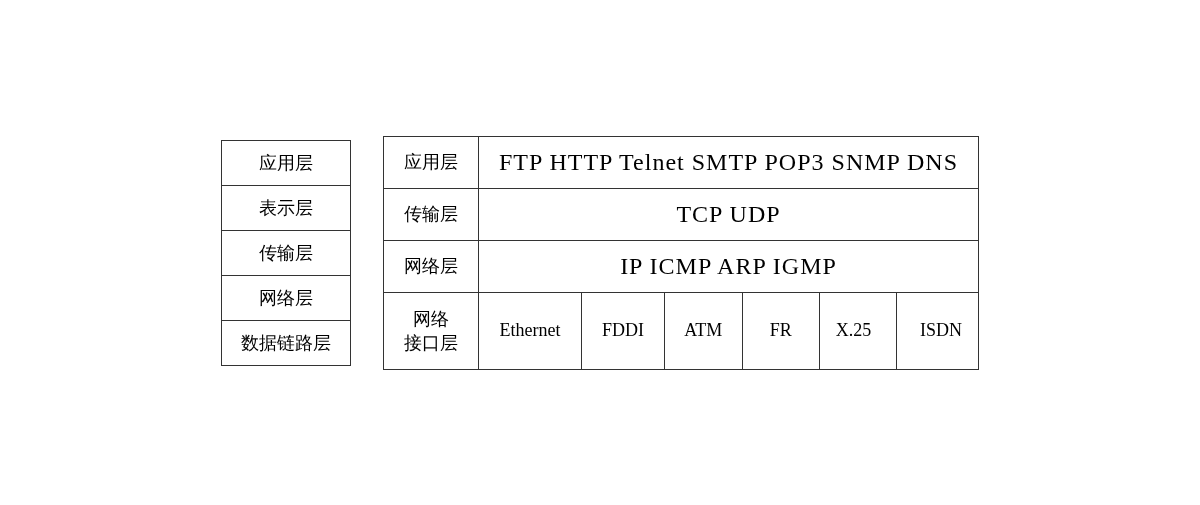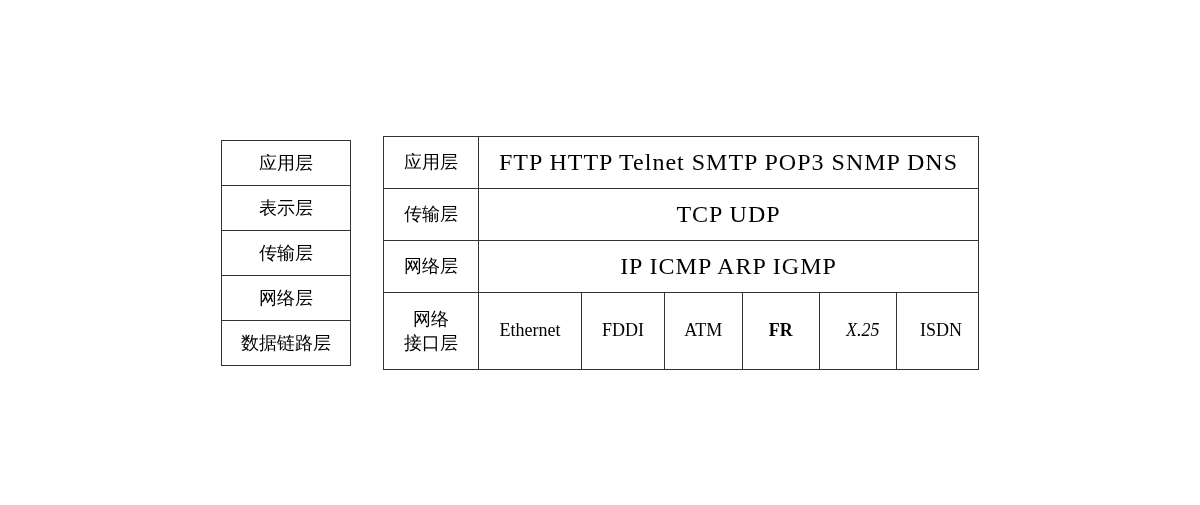--- a/index.html
+++ b/index.html
@@ -109,20 +109,20 @@
         <tr>
           <td class="layer-label">网络层</td>
           <td class="protocols" colspan="6">IP   ICMP ARP   IGMP</td>
         </tr>
         <tr class="network-interface-row">
           <td style="white-space: pre-line; text-align: center;">网络
 接口层</td>
           <td style="text-align: center; min-width: 70px;">Ethernet</td>
           <td style="text-align: center; min-width: 70px;">FDDI</td>
           <td style="text-align: center; min-width: 70px;">ATM</td>
-          <td style="text-align: center; min-width: 70px; font-weight: bold;">FR</td>
-          <td style="text-align: right; min-width: 70px; font-style: italic;">X.25</td>
+          <td style="text-align: center; min-width: 70px;">FR</td>
+          <td style="text-align: left; min-width: 70px;">X.25</td>
           <td style="text-align: right; min-width: 70px; margin-left: 44px;">ISDN</td>
         </tr>
       </tbody>
   </table>
 
 </div>
 
 </body></html>

